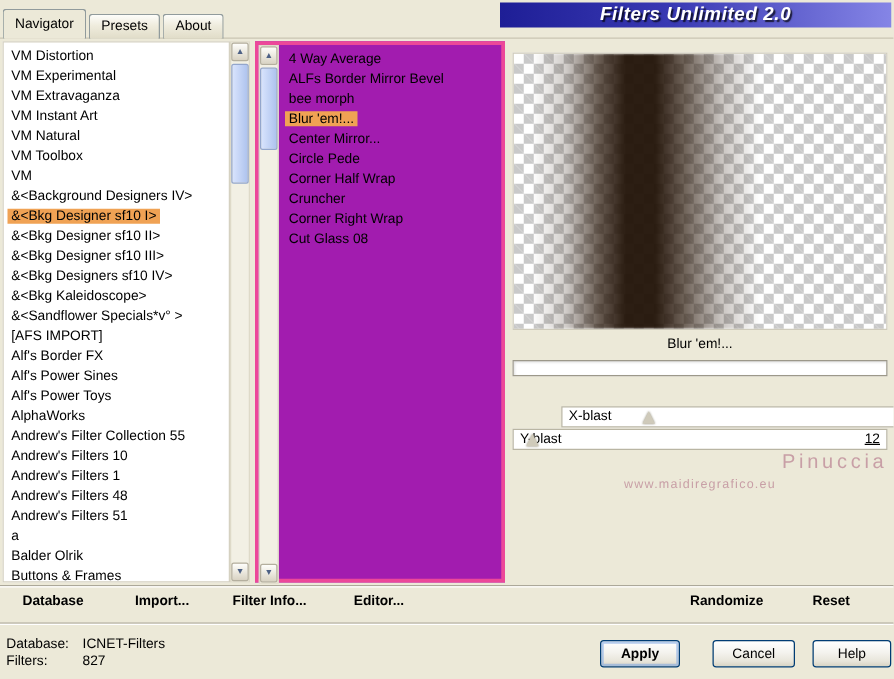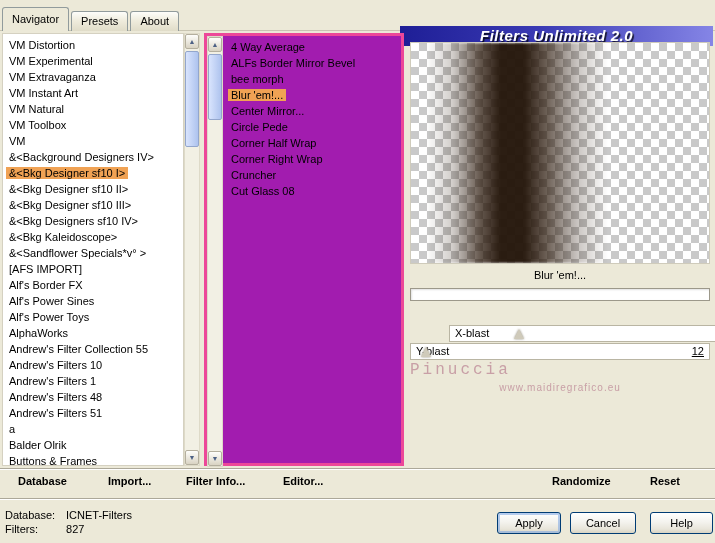--- a/index.html
+++ b/index.html
@@ -11,21 +11,21 @@
   .tabs{position:absolute;left:2px;top:7px;height:24px;display:flex;align-items:flex-end;z-index:3;}
   .tab{height:20px;line-height:19px;padding:0 9px;border:1px solid #919B9C;border-bottom:none;
        border-radius:3px 3px 0 0;background:linear-gradient(#FDFDFA,#EFECDD 45%,#E0DCC8);margin-right:2px;cursor:default;}
   .tab.active{height:24px;line-height:23px;background:var(--dialog-bg,#ECE9D8);font-weight:normal;}
   .tabline{position:absolute;left:0;top:30px;width:100%;height:1px;background:#C9C5B2;}
 
   
   .title-banner{position:absolute;left:400px;top:2px;width:313px;height:20px;
       background:linear-gradient(90deg,var(--title-gradient-left,#1E1E96) 0%,#3A3AB4 45%,var(--title-gradient-right,#8585E6) 100%);
       color:#fff;font-weight:bold;font-style:italic;font-size:15px;text-align:center;line-height:20px;
-      text-shadow:1.5px 1.5px 1px rgba(0,0,0,.75);letter-spacing:.5px;margin-top:24px;}
+      text-shadow:1.5px 1.5px 1px rgba(0,0,0,.75);letter-spacing:.5px;}
 
   
   .nav-list{position:absolute;left:2px;top:33px;width:182px;height:433px;background:#fff;
       border:1px solid #D5D1C1;padding-top:3px;overflow:hidden;}
   .mid-panel{position:absolute;left:204px;top:33px;width:200px;height:433px;background:#a21caf;border:3px solid #ec4899;}
   .filter-list{position:absolute;left:18px;top:3px;right:0;bottom:0;overflow:hidden;}
   .list-row{height:16px;line-height:16px;white-space:nowrap;padding-left:3px;cursor:default;}
   .row-label{padding:0 3px;}
   .row-label.selected{background:var(--selection,#F0A254);}
 
@@ -68,41 +68,41 @@
   
   .param-rows{position:absolute;left:410px;top:325px;width:300px;height:36px;}
   .param-row{position:absolute;left:0;width:300px;height:17px;background:#fff;border:1px solid #B9B5A3;line-height:15px;}
   .param-name{position:absolute;left:5px;top:0;}
   .param-value{position:absolute;right:5px;top:0;text-decoration:underline;}
   .param-thumb{position:absolute;top:3px;width:0;height:0;transform:translateX(-50%);
       border-left:5px solid transparent;border-right:5px solid transparent;border-bottom:10px solid #CFCABA;
       filter:drop-shadow(0 0 1px #8E8A7A);}
 
   
-  .wm1{position:absolute;left:410px;top:361px;width:300px;text-align:left;
-      font-family:Liberation Mono, monospace;font-size:16px;letter-spacing:3px;color:var(--watermark,#C89FA6);}
+  .wm1{position:absolute;left:410px;top:361px;width:300px;text-align:right;
+      font-family:Liberation Sans, sans-serif;font-size:16px;letter-spacing:3px;color:var(--watermark,#C89FA6);}
   .wm2{position:absolute;left:410px;top:382px;width:300px;text-align:center;
       font-size:10px;letter-spacing:1px;color:var(--watermark,#C89FA6);}
 
   
   .sep{position:absolute;left:0;width:100%;height:2px;border-top:1px solid #ACA899;border-bottom:1px solid #FFFFFF;}
   .sep1{top:468px;}
   .sep2{top:498px;}
   .toolbar-btn{position:absolute;top:475px;font-weight:bold;cursor:default;}
 
   
   .status-line{position:absolute;left:5px;white-space:nowrap;}
   .status-1{top:509px;}
   .status-2{top:523px;}
   .status-line .lab{display:inline-block;min-width:58px;}
 
   .xp-btn{position:absolute;top:512px;height:22px;border:1px solid #003C74;border-radius:3px;
       background:linear-gradient(180deg,#FFFFFF 0%,#F4F3EE 45%,#E8E5DA 80%,#D8D4C4 100%);
       text-align:center;line-height:20px;cursor:default;}
-  .btn-apply{left:497px;width:64px;box-shadow:inset 0 0 0 2px rgba(131,170,226,.6);}
+  .btn-apply{left:480px;width:64px;box-shadow:inset 0 0 0 2px rgba(131,170,226,.6);font-weight:bold;}
   .btn-cancel{left:570px;width:66px;}
   .btn-help{left:650px;width:63px;}
 </style>
 </head>
 <body>
 
 <div class="app">
 
   <div class="tabs">
     <div class="tab active">Navigator</div>
@@ -156,22 +156,22 @@
       <div class="sb-btn sb-down">▼</div>
     </div>
     <div class="filter-list">
         <div class="list-row"><span class="row-label">4 Way Average</span></div>
         <div class="list-row"><span class="row-label">ALFs Border Mirror Bevel</span></div>
         <div class="list-row"><span class="row-label">bee morph</span></div>
         <div class="list-row"><span class="row-label selected">Blur 'em!...</span></div>
         <div class="list-row"><span class="row-label">Center Mirror...</span></div>
         <div class="list-row"><span class="row-label">Circle Pede</span></div>
         <div class="list-row"><span class="row-label">Corner Half Wrap</span></div>
+        <div class="list-row"><span class="row-label">Cruncher</span></div>
         <div class="list-row"><span class="row-label">Corner Right Wrap</span></div>
-        <div class="list-row"><span class="row-label">Cruncher</span></div>
         <div class="list-row"><span class="row-label">Cut Glass 08</span></div>
       </div>
   </div>
 
   <div class="preview">
     <div class="streak"></div>
   </div>
 
   <div class="filter-name-label">Blur 'em!...</div>
   <div class="progress-bar"></div>

